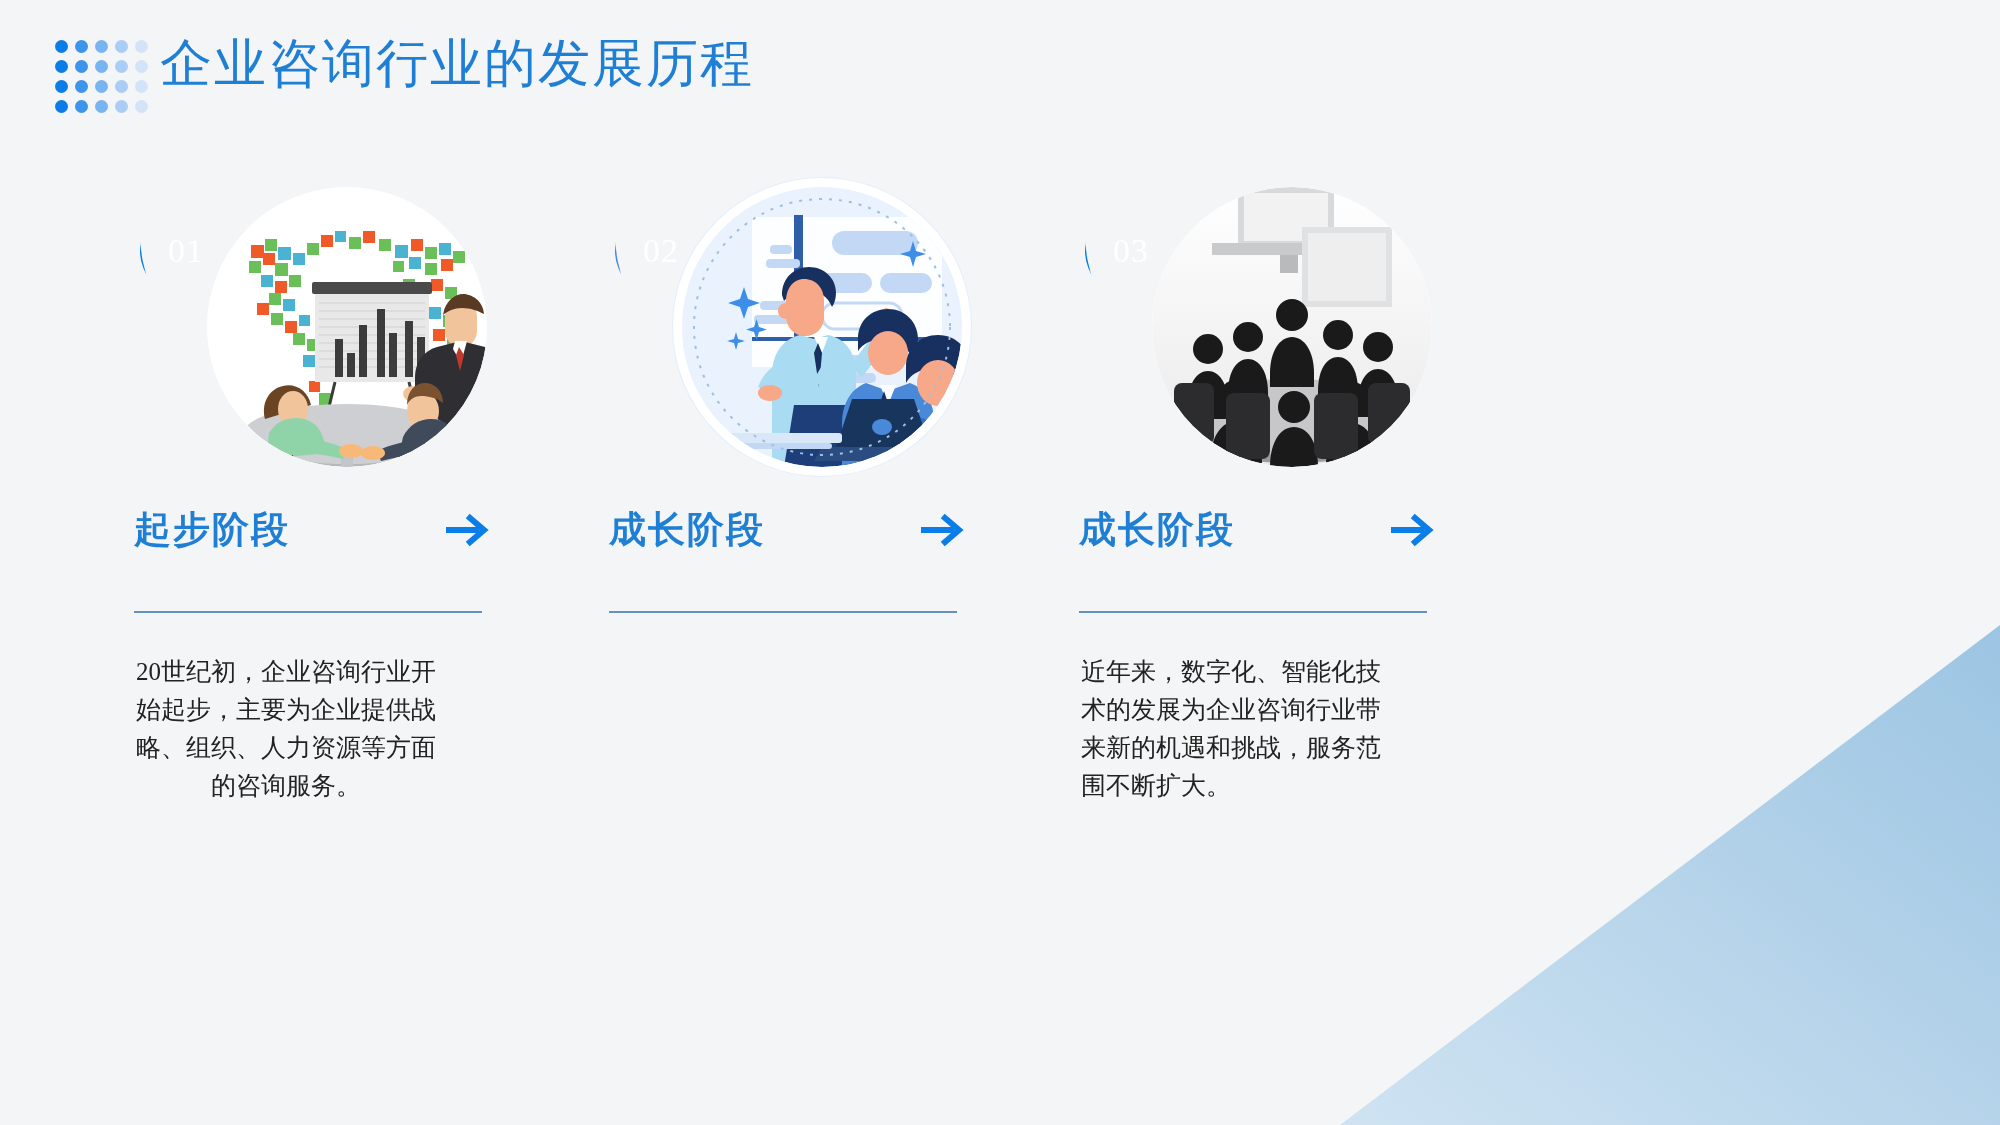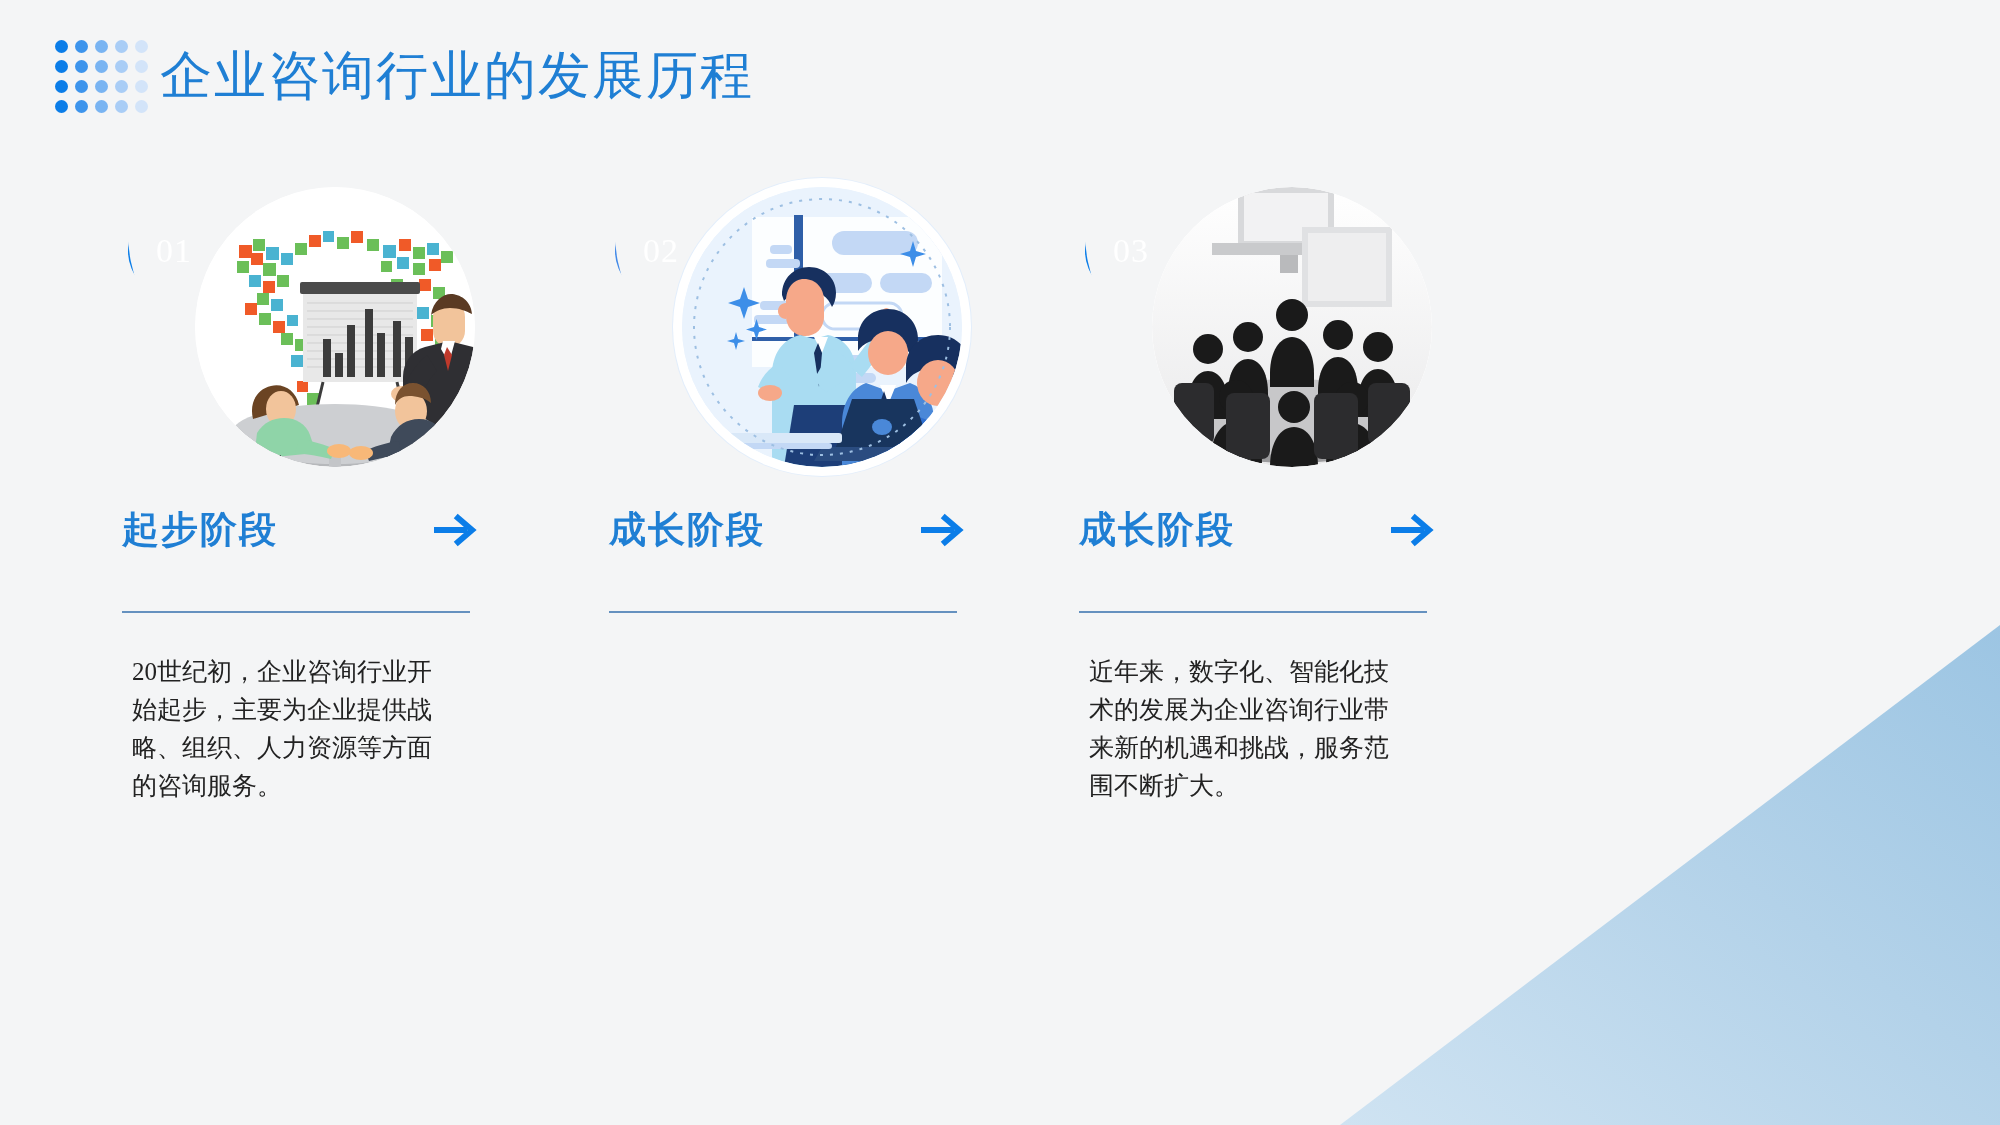--- a/index.html
+++ b/index.html
@@ -20,31 +20,31 @@
   
   .header{position:absolute;left:0;top:0;width:100%;height:150px;}
   .dotgrid{
     position:absolute;left:55px;top:40px;
     display:grid;grid-template-columns:repeat(5,20px);
     grid-template-rows:repeat(4,20px);
   }
   .dotgrid i{display:block;width:13px;height:13px;border-radius:50%;}
 
   .slide-title{
-    position:absolute;left:160px;top:44px;
+    position:absolute;left:160px;top:32px;
     font-size:52px;line-height:64px;
     color:#1f7fd4;letter-spacing:2px;
     font-family:"Liberation Serif","DejaVu Serif",serif;
     white-space:nowrap;
   }
 
   
   .cards{position:absolute;left:0;top:175px;width:100%;height:780px;}
   .card{position:absolute;top:0;width:470px;height:780px;}
-  .card.c1{left:108px;}
+  .card.c1{left:120px;text-align:center;}
   .card.c2{left:595px;}
   .card.c3{left:1065px;}
 
   .media{position:relative;width:340px;height:300px;margin-left:12px;}
 
   .photo{
     position:absolute;left:75px;top:12px;width:280px;height:280px;
     border-radius:50%;overflow:hidden;background:#ffffff;
   }
   .photo.ring{
@@ -73,21 +73,21 @@
     font-weight:bold;
   }
   .arrow{position:absolute;right:42px;top:4px;width:46px;height:38px;}
 
   .divider{
     margin-left:14px;margin-top:44px;width:348px;height:2px;
     background:#4b7fb5;opacity:.85;
   }
 
   .body-text{
-    margin-left:24px;margin-top:40px;width:300px;
+    margin-left:16px;margin-top:40px;width:300px;
     font-size:25px;line-height:38px;color:#222222;
     font-family:"Liberation Serif","DejaVu Serif",serif;
     letter-spacing:0px;
   }
 </style>
 </head>
 <body>
 
 <div class="slide">
 

